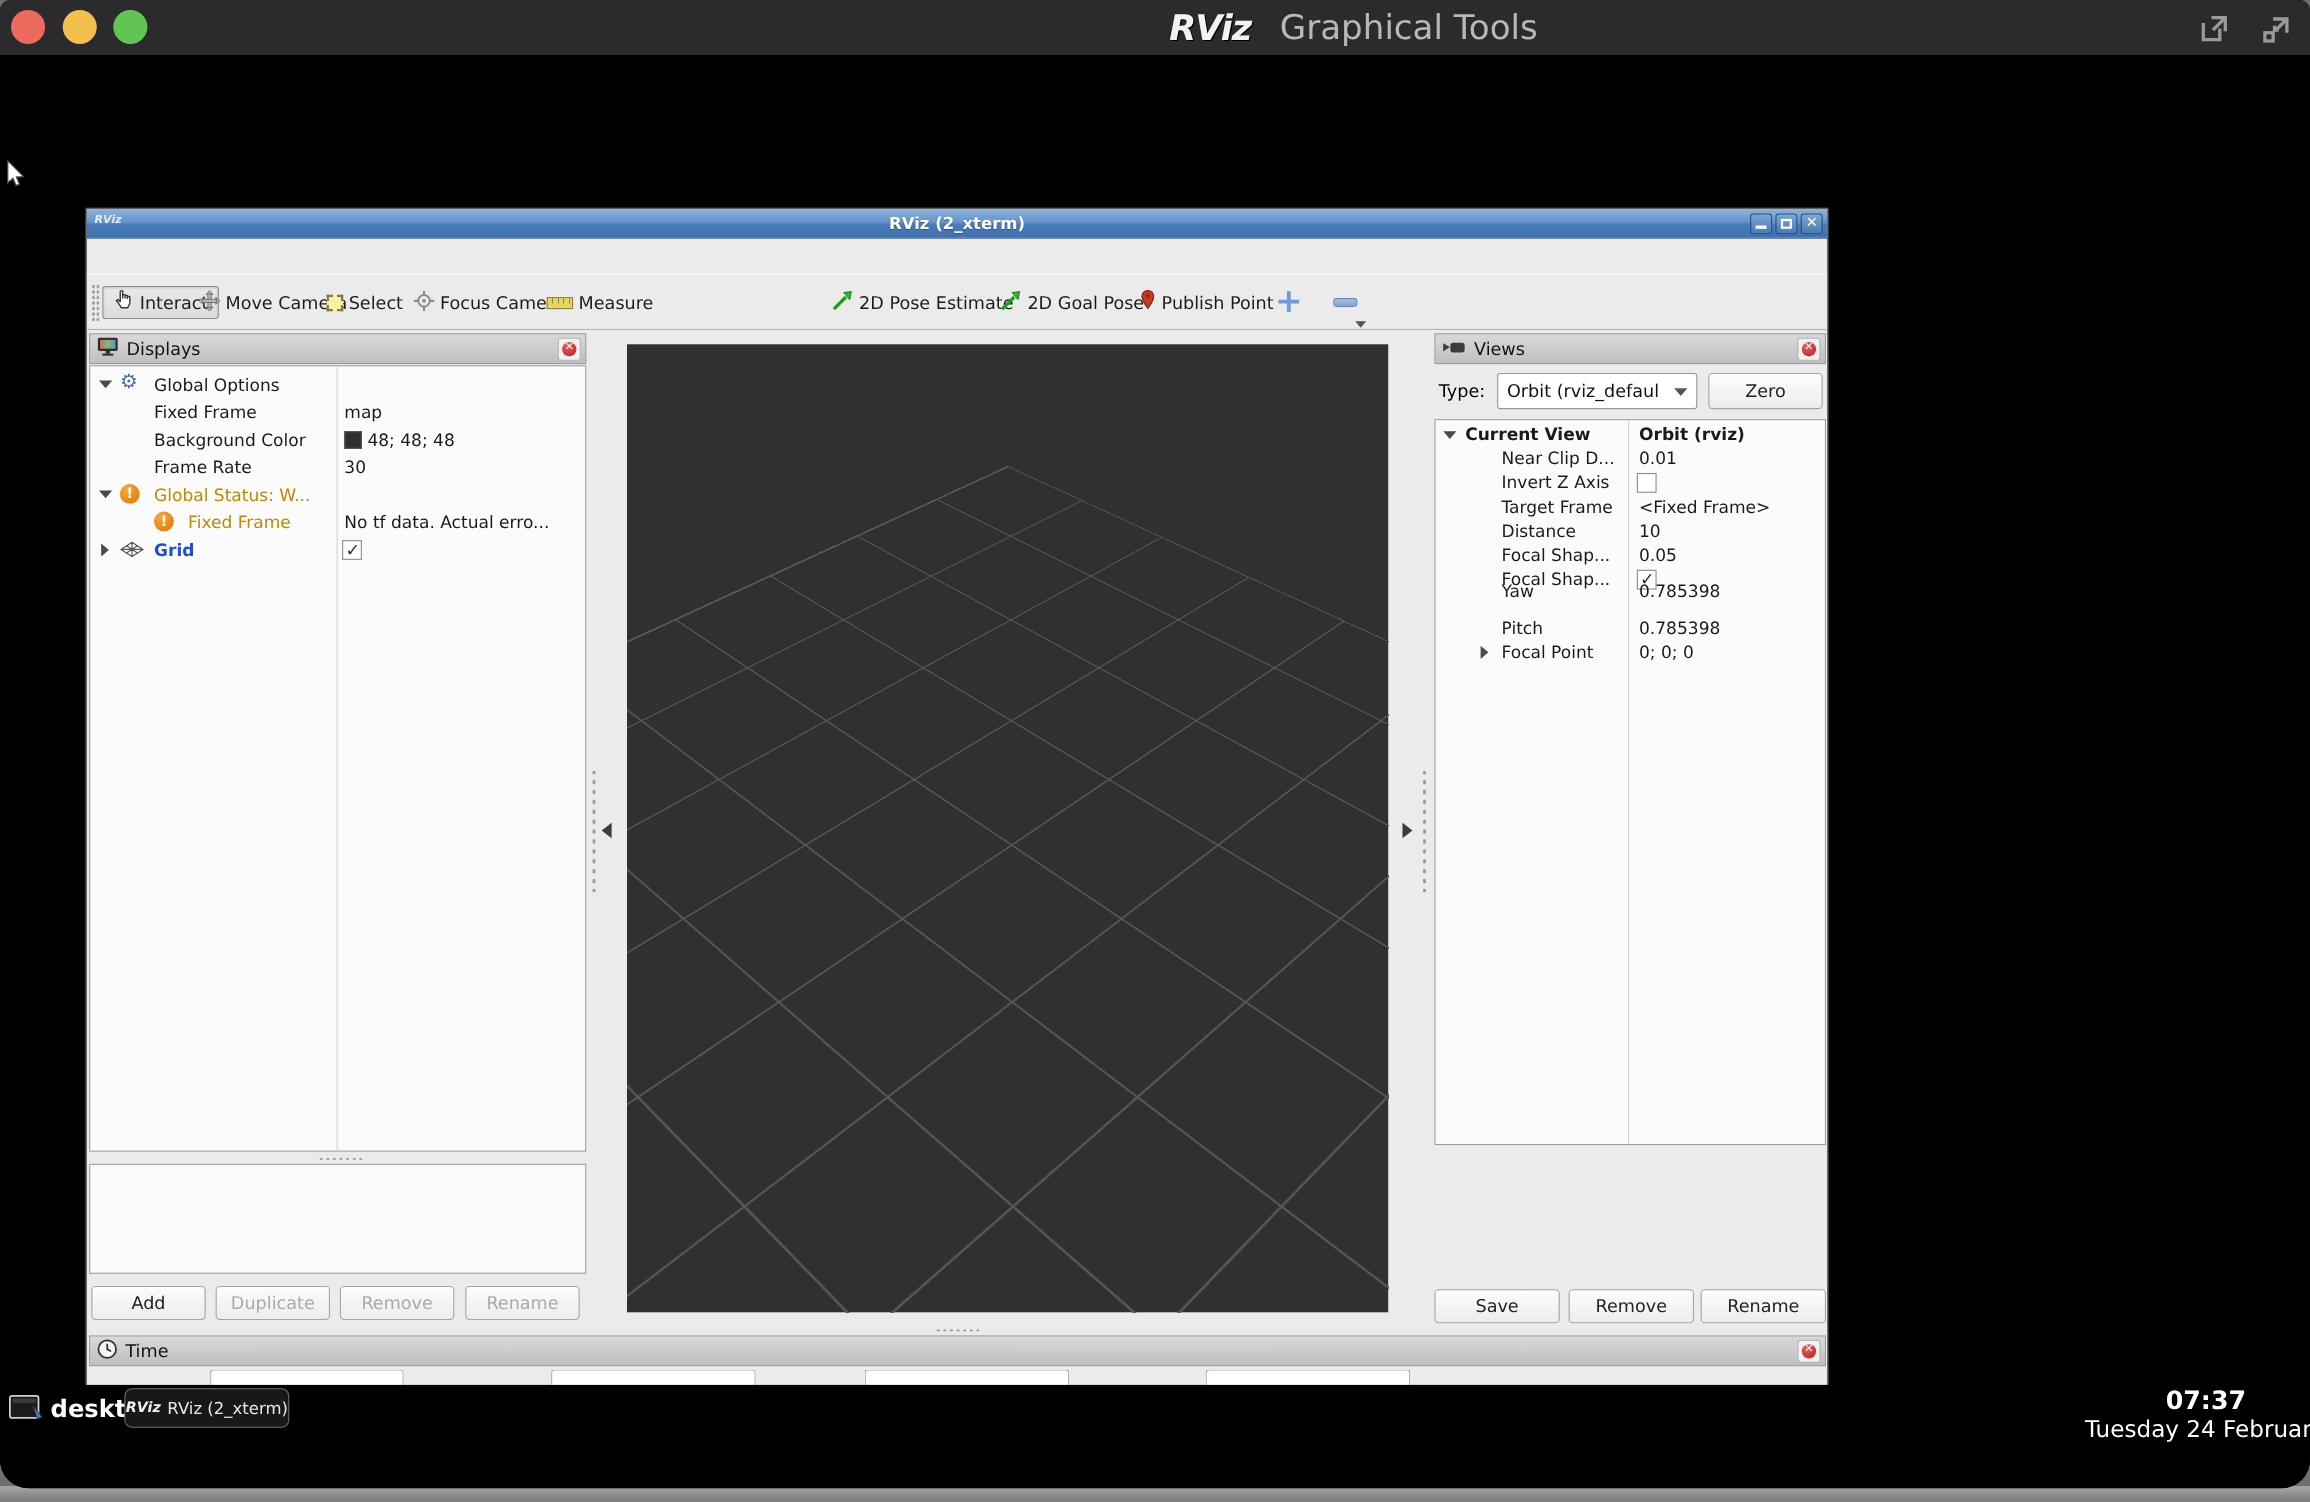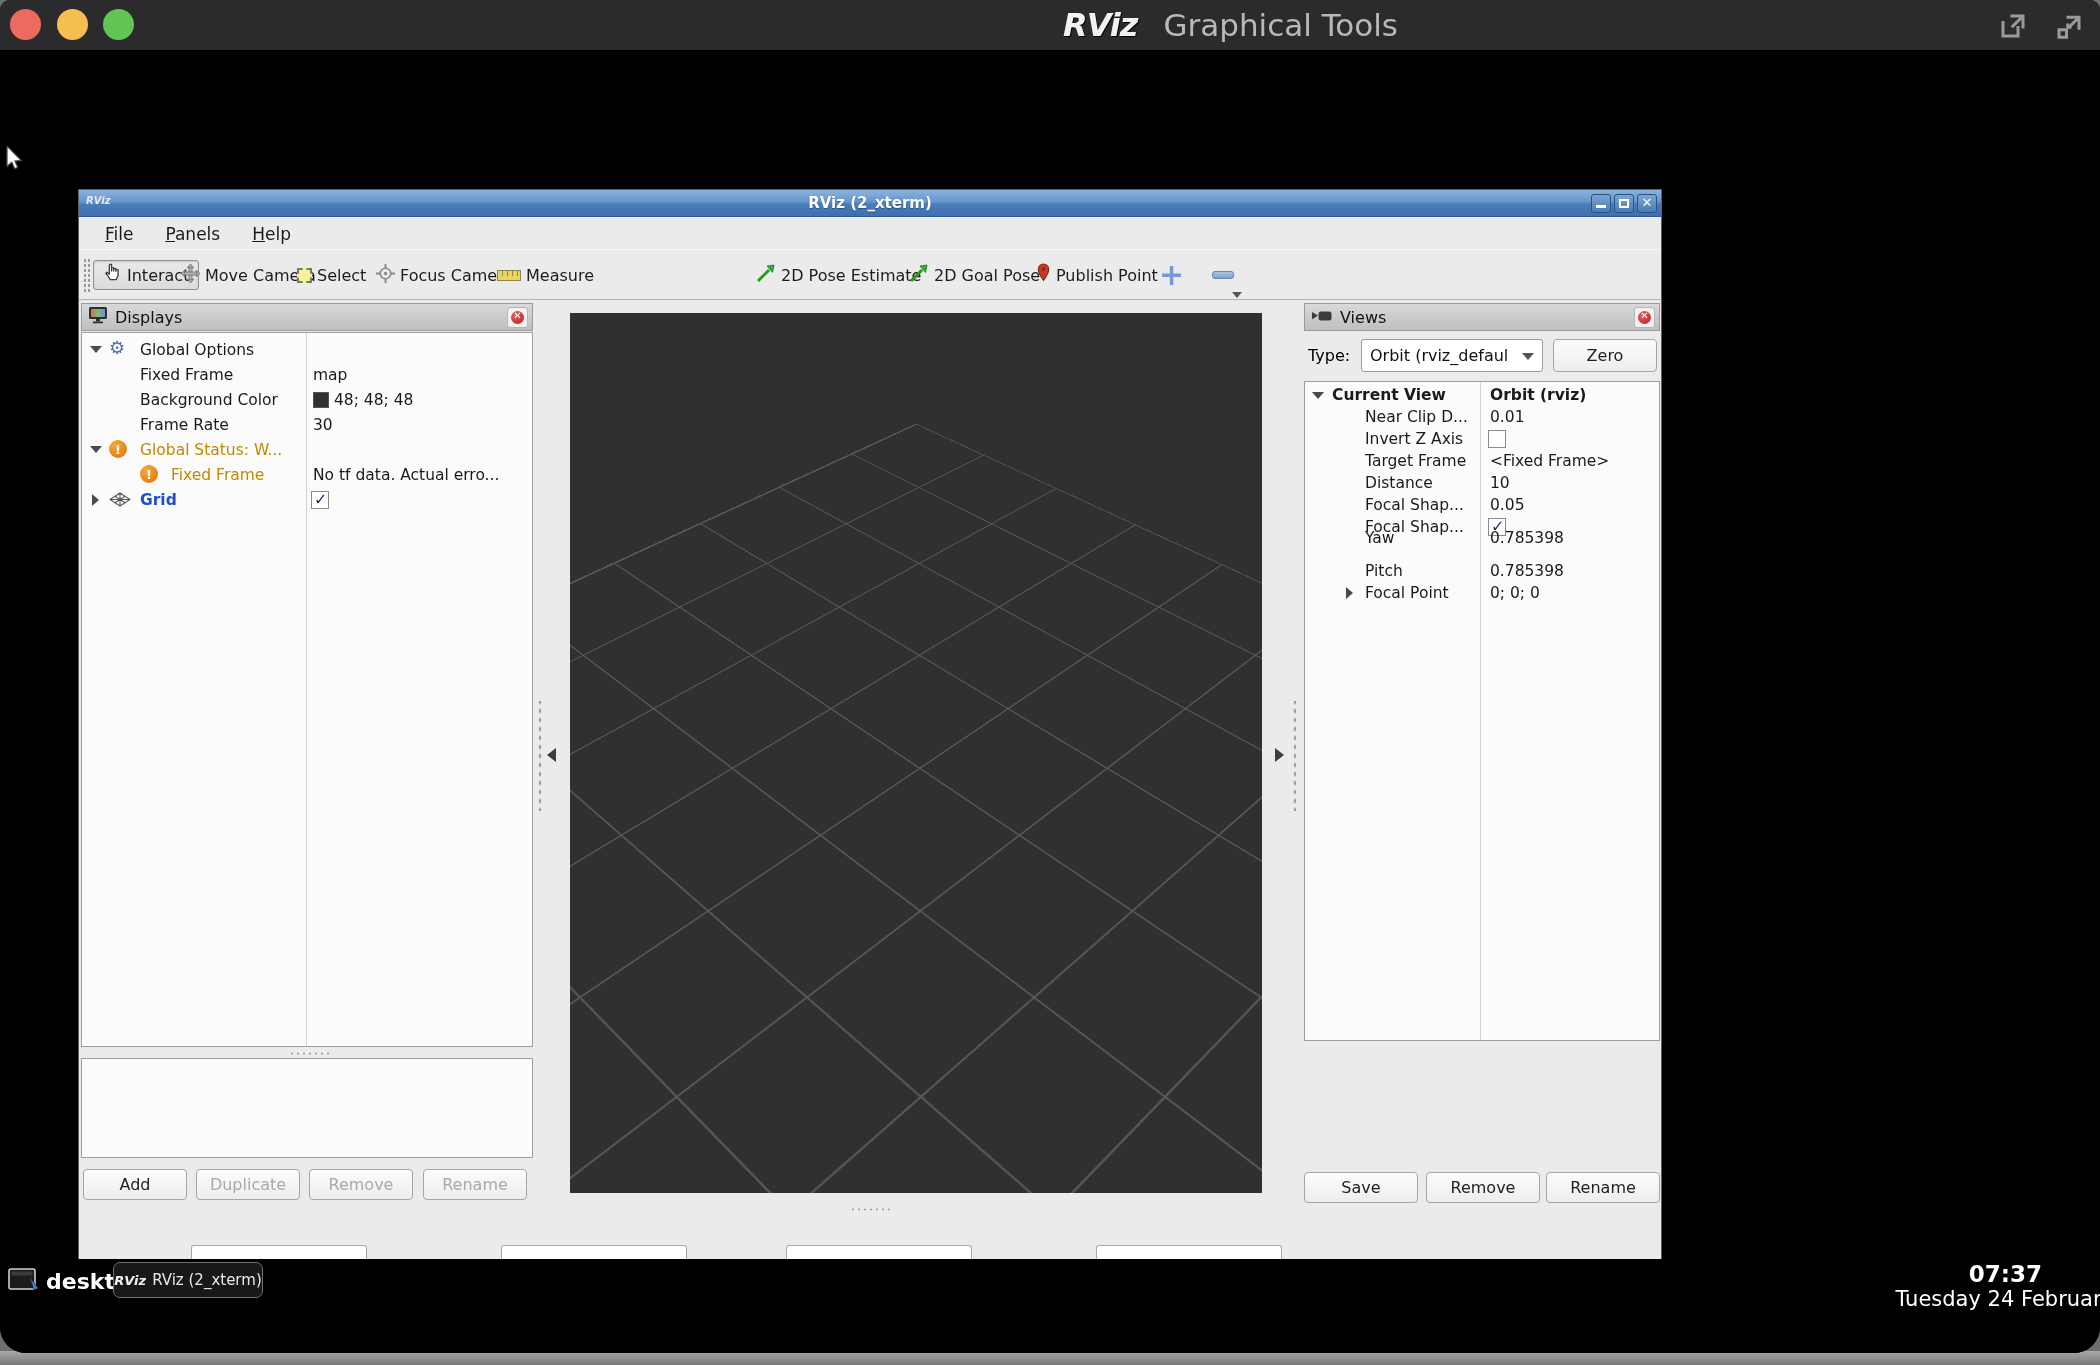--- a/index.html
+++ b/index.html
@@ -185,25 +185,20 @@
       <div class="rtitle">
         <span class="rtitle-logo">RViz</span>
         <span class="rtitle-text">RViz (2_xterm)</span>
         <span class="wbtns">
           <span class="wbtn min"></span>
           <span class="wbtn max"></span>
           <span class="wbtn close"></span>
         </span>
       </div>
 
-      <div class="menubar">
-        <span class="menu-item">File</span>
-        <span class="menu-item">Panels</span>
-        <span class="menu-item">Help</span>
-      </div>
 
       <div class="toolbar">
         <span class="tb-handle"></span>
 
         <span class="tool pressed" style="left:14px;">
           <span class="ticon">
             <svg width="19" height="20" viewBox="0 0 16 17">
                 <path d="M5.2 1.2 h2 v6 M7.2 4.2 h1.8 v3 M9 4.8 h1.8 v2.6 M10.8 5.6 h1.9 v5.2 l-1.6 3.4 h-5 l-2.2-3.6 -1.6-1.7 1-1 2 1.6 v-8" fill="#fff" stroke="#3a3a3a" stroke-width="1.1" stroke-linejoin="round"></path>
               </svg>
           </span>
@@ -447,20 +442,30 @@
             <span class="val" style="left:184px;">0; 0; 0</span>
           </div>
         </div>
 
         <span class="btn" style="left:1225px; top:982px; width:114px;">Save</span>
         <span class="btn" style="left:1347px; top:982px; width:114px;">Remove</span>
         <span class="btn" style="left:1467px; top:982px; width:114px;">Rename</span>
       </div>
 
       <span class="hsplit-dots" style="left:771px; top:1017px;"></span>
+      <div class="phead" style="left:2px; top:1024px; width:1579px;">
+        <span>
+          <svg width="19" height="19" viewBox="0 0 19 19">
+              <circle cx="9.5" cy="9.5" r="8" fill="#f5f5f5" stroke="#333" stroke-width="1.6"></circle>
+              <path d="M9.5 4.5 V9.5 L13 11.5" stroke="#333" stroke-width="1.6" fill="none"></path>
+            </svg>
+        </span>
+        <span class="ptitle">Time</span>
+        <span class="pclose"></span>
+      </div>
       <span class="tinput" style="left:112px;  top:1055px; width:176px;"></span>
       <span class="tinput" style="left:422px;  top:1055px; width:186px;"></span>
       <span class="tinput" style="left:707px;  top:1055px; width:186px;"></span>
       <span class="tinput" style="left:1017px; top:1055px; width:186px;"></span>
     </div>
 
     <div class="taskbar">
       <span style="position:absolute; left:8px; top:9px;">
         <svg width="32" height="24" viewBox="0 0 32 24">
             <rect x="1" y="1" width="26" height="20" rx="2" fill="#1c1c1c" stroke="#cfcfcf" stroke-width="1.6"></rect>

